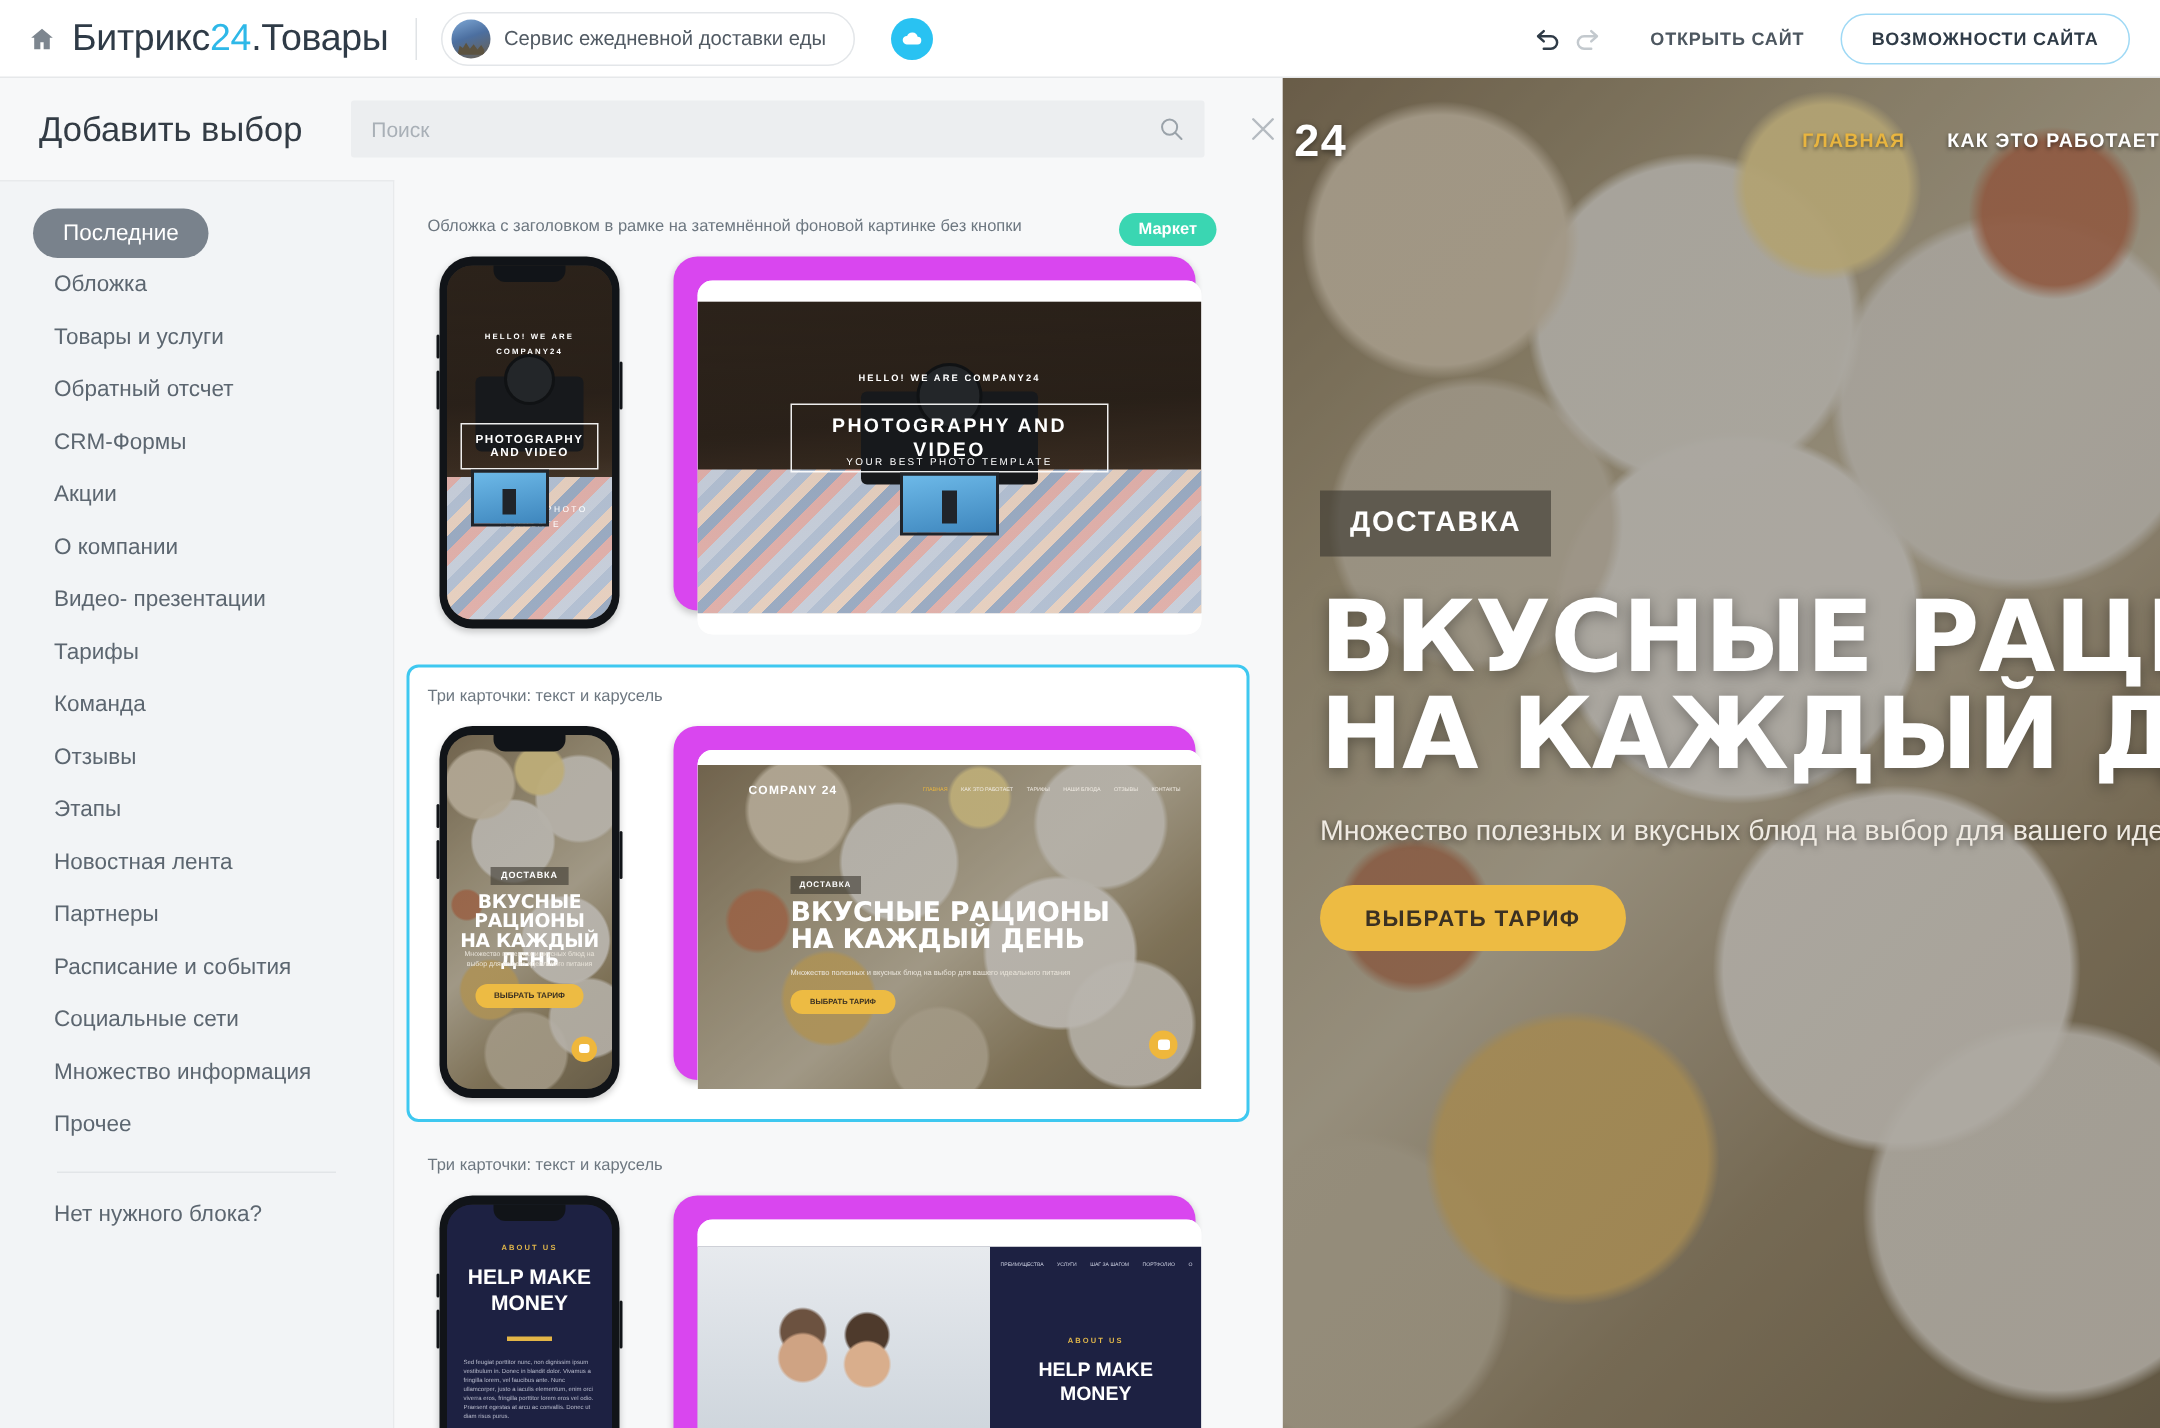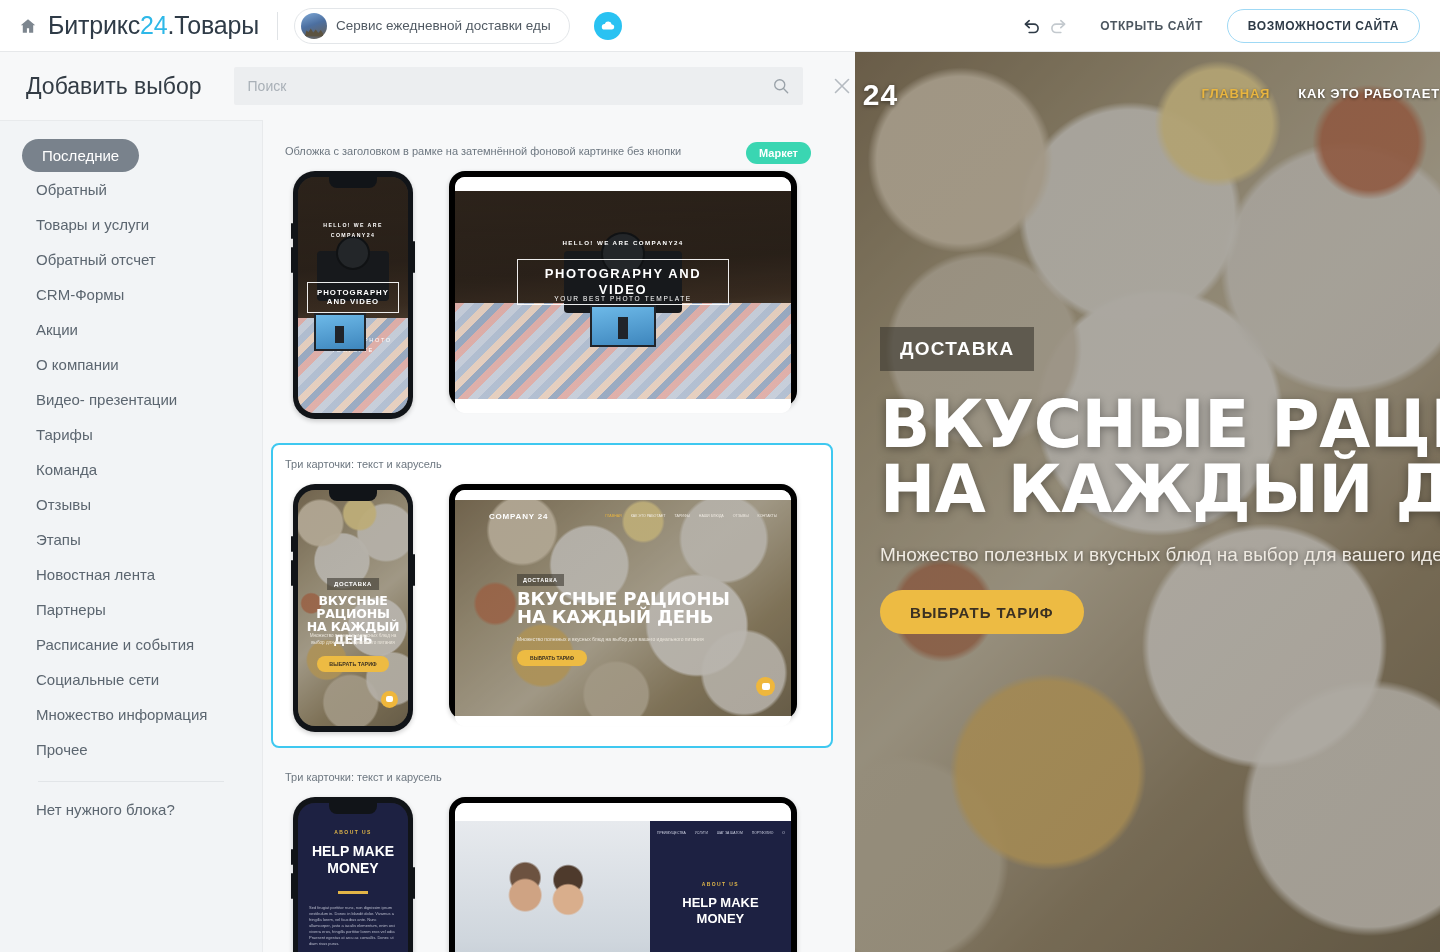--- a/index.html
+++ b/index.html
@@ -215,21 +215,21 @@
     width: 48px; height: 11px; background: #111418; border-radius: 0 0 8px 8px; z-index: 3;
   }
   .phone .screen { width: 110px; height: 236px; border-radius: 17px; overflow: hidden; position: relative; background:#222; }
   .phone .btn-l { position:absolute; left:-2px; top:52px; width:2px; height:16px; background:#111418; border-radius:2px; }
   .phone .btn-l2{ position:absolute; left:-2px; top:76px; width:2px; height:26px; background:#111418; border-radius:2px; }
   .phone .btn-r { position:absolute; right:-2px; top:70px; width:2px; height:32px; background:#111418; border-radius:2px; }
 
   
   .tablet {
     position: relative; width: 348px; height: 236px;
-    background: #000000; border-radius: 16px; padding: 6px;
+    background: #d946ef; border-radius: 16px; padding: 16px;
     box-shadow: 0 2px 5px rgba(0,0,0,.2);
     flex: 0 0 348px;
   }
   .tablet .screen { width: 336px; height: 236px; border-radius: 10px; overflow: hidden; position: relative; background:#fff; }
 
   
   .sc-photo { position: absolute; inset: 0;
     background:
       linear-gradient(180deg, rgba(0,0,0,.38) 0%, rgba(0,0,0,.3) 45%, rgba(0,0,0,.15) 100%),
       linear-gradient(175deg,#46372a 0%,#3c2f24 38%,#4d3b2c 55%,#6b5a47 70%,#8d7b68 100%);
@@ -380,21 +380,21 @@
       <svg width="18" height="18" viewBox="0 0 18 18">
           <path d="M2.5 2.5 15.5 15.5M15.5 2.5 2.5 15.5" stroke="#b5bbc1" stroke-width="1.6" stroke-linecap="round"></path>
         </svg>
     </span>
   </div>
 
   <div class="panel-body">
 
     <div class="sidebar">
       <div style="margin-left:0"><span class="cat active">Последние</span></div>
-      <div class="cat">Обратный</div>
+      <div class="cat">Обложка</div>
       <div class="cat">Товары и услуги</div>
       <div class="cat">Обратный отсчет</div>
       <div class="cat">CRM-Формы</div>
       <div class="cat">Акции</div>
       <div class="cat">О компании</div>
       <div class="cat">Видео- презентации</div>
       <div class="cat">Тарифы</div>
       <div class="cat">Команда</div>
       <div class="cat">Отзывы</div>
       <div class="cat">Этапы</div>

